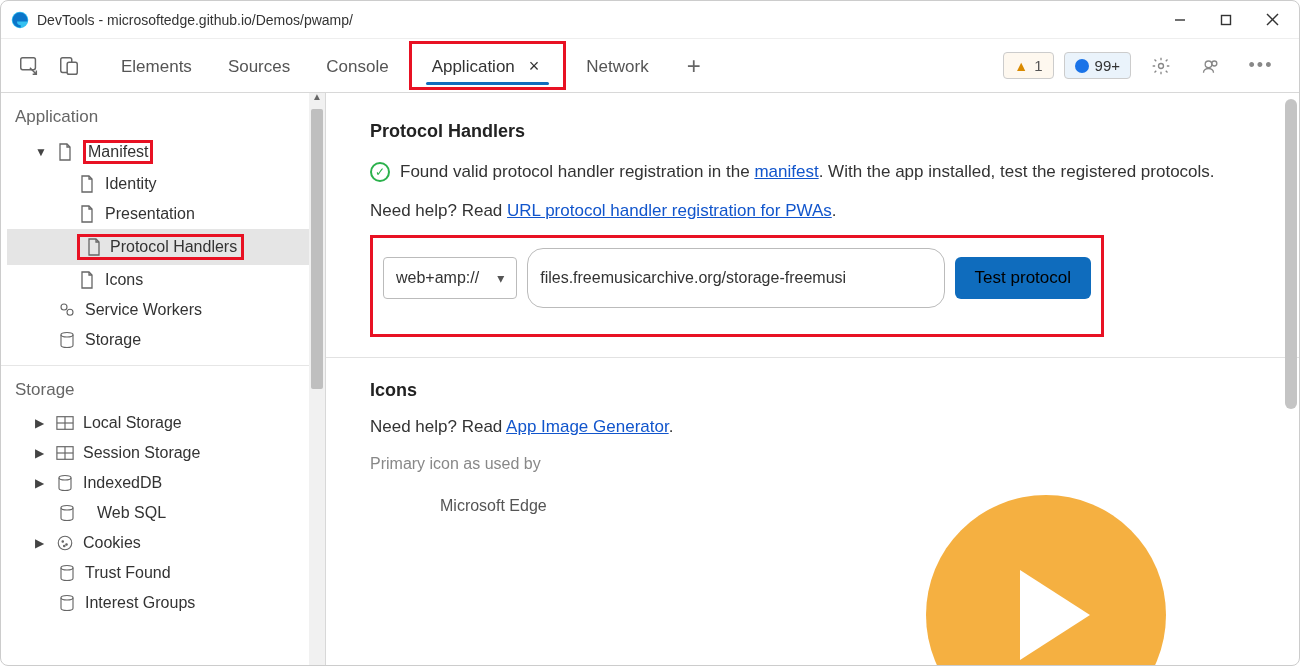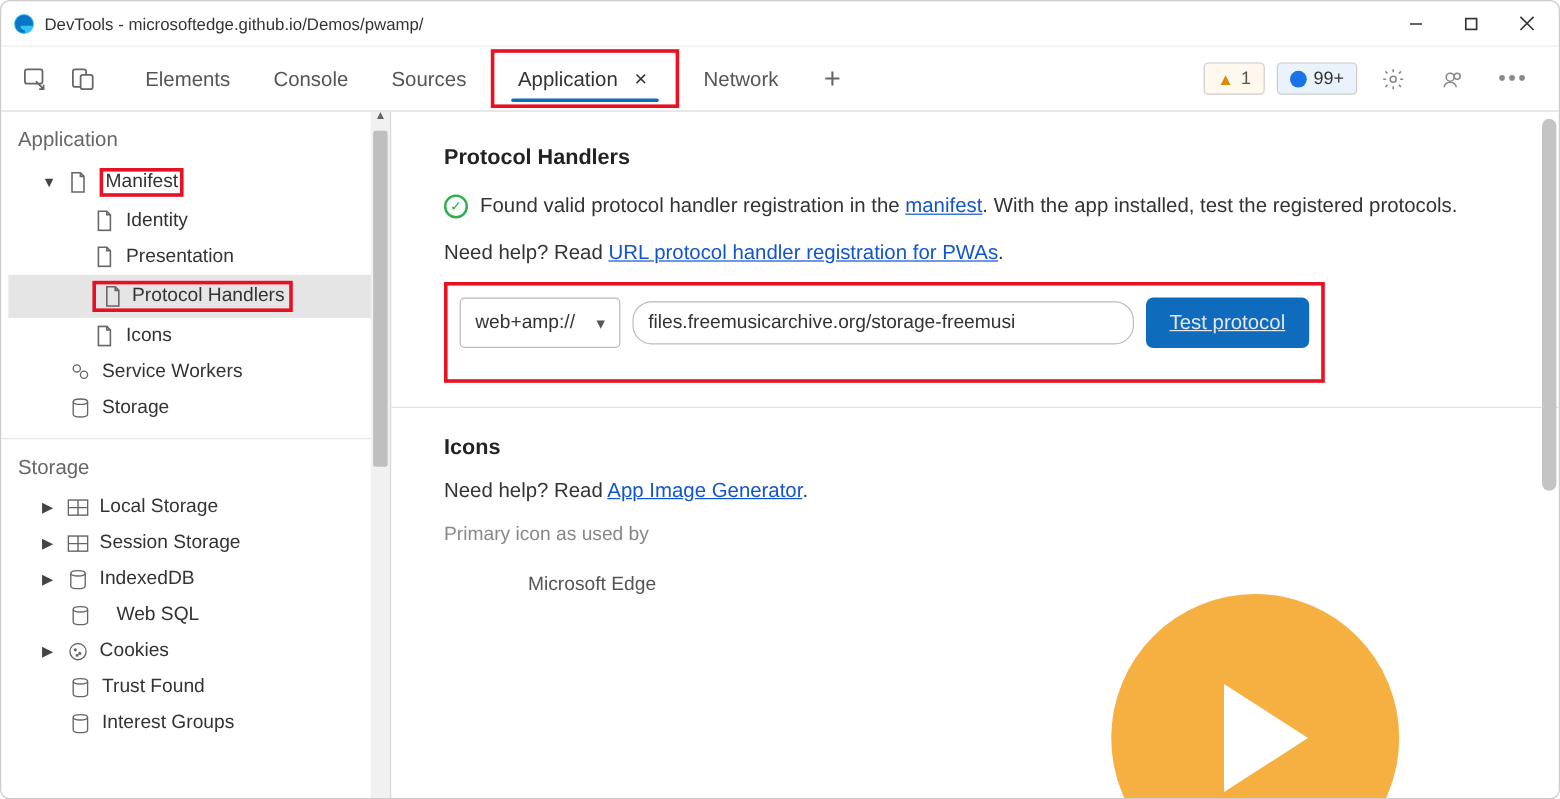--- a/index.html
+++ b/index.html
@@ -191,37 +191,36 @@
     height:42px;
     display:flex; align-items:center;
     padding:0 12px;
     gap:18px;
     font-size:16px;
     background:#fff;
   }
   .input {
     border:1px solid #bbb;
     border-radius:16px;
-    height:36px;
+    height:60px;
     padding:0 12px;
     font-size:16px;
     flex:1;
     background:#fff;
     display:flex;align-items:center;
     overflow:hidden;white-space:nowrap;
   }
   .btn-primary {
     background:#0f6cbd;
-    color:#e5e5e5;
+    color:#000000;
     border:none;
     border-radius:6px;
     height:42px;
     padding:0 20px;
     font-size:17px;
-    text-decoration:underline;
   }
   .divider {
     border-top:1px solid #e2e2e2;
     margin-top:20px;
   }
   .icons-section { padding-top:22px; }
   .checkbox-row { display:flex; align-items:center; gap:12px; font-size:17px; margin:8px 0 18px 0;}
   .cbox {
     width:18px;height:18px;border:1.5px solid #888;border-radius:3px;background:#fff;display:inline-block;
   }
@@ -289,22 +288,22 @@
       </svg>
     </div>
     <div class="tb-icon">
       <svg width="22" height="22" viewBox="0 0 24 24" fill="none" stroke="#666" stroke-width="1.6">
         <rect x="3" y="3" width="12" height="16" rx="2"></rect>
         <rect x="10" y="8" width="11" height="13" rx="2" fill="#fff"></rect>
       </svg>
     </div>
     <div style="width:14px"></div>
     <div class="tab">Elements</div>
+    <div class="tab">Sources</div>
     <div class="tab">Console</div>
-    <div class="tab">Sources</div>
     <div class="red-box-tab" style="margin:0 2px;">
       <div class="tab active" style="padding-top:10px;padding-bottom:8px;">
         <span>Application</span>
         <span class="close-x">×</span>
       </div>
     </div>
     <div class="tab">Network</div>
     <div class="plus">+</div>
 
     <div class="right-tools">

